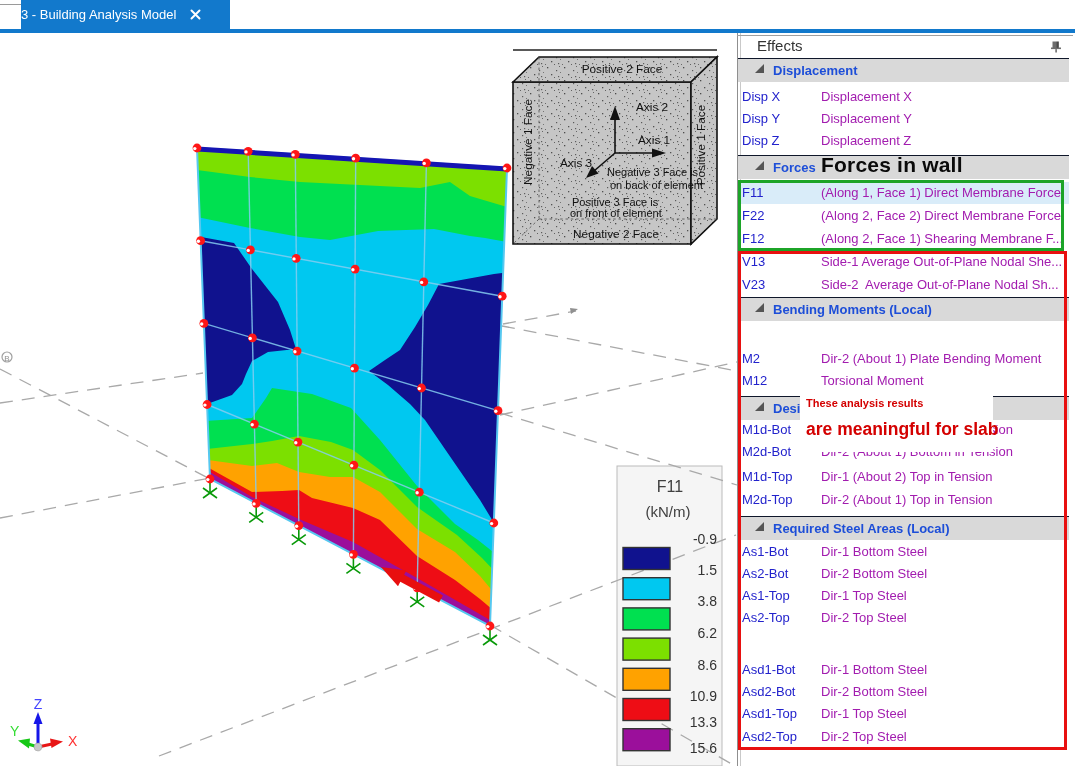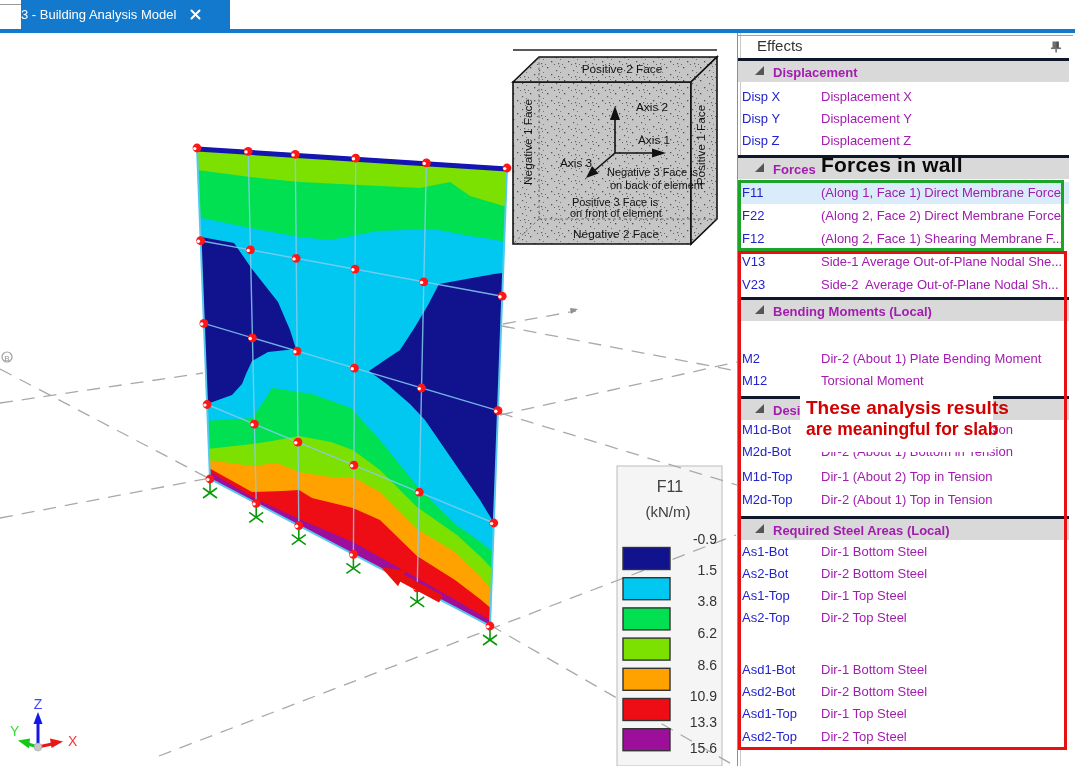--- a/index.html
+++ b/index.html
@@ -5,34 +5,34 @@
 #tabline{position:absolute;left:0;top:29px;width:1075px;height:4px;background:#1279cc;z-index:30}
 #tab{position:absolute;left:21px;top:0;width:209px;height:29px;background:#1279cc;color:#fff;z-index:31;
  font-size:13px;line-height:29px;text-align:left}
 #tab .x{display:inline-block;margin-left:14px;width:11px;height:11px;vertical-align:-1px}
 #lgap{position:absolute;left:0;top:4px;width:21px;height:1px;background:#9a9a9a;z-index:31}
 #panel{position:absolute;left:737px;top:33px;width:338px;height:733px;background:#fff;z-index:5}
 #panel .pb1{position:absolute;left:0;top:0;width:1px;height:100%;background:#8f8f8f}
 #panel .pb2{position:absolute;left:3px;top:0;width:1px;height:100%;background:#c9c9c9}
 #panel .ptop{position:absolute;left:0;top:2px;width:336px;height:1px;background:#9f9f9f}
 #ptitle{position:absolute;left:20px;top:4px;font-size:15px;color:#333}
-.hd{position:absolute;left:1px;width:331px;height:24px;background:#d9d9d9;border-top:3px solid #0f172a;
- font-size:13px;font-weight:bold;color:#a21caf;line-height:24px}
+.hd{position:absolute;left:1px;width:331px;height:24px;background:#d9d9d9;border-top:1px solid #0f172a;
+ font-size:13px;font-weight:bold;color:#1d4ed8;line-height:24px}
 .hd .tri{display:inline-block;width:0;height:0;border-left:9px solid transparent;border-bottom:9px solid #555;
  margin:0 9px 2px 17px}
 .row{position:absolute;left:1px;width:331px;height:22px;font-size:13px;line-height:22px}
 .row.hl{background:#d9ecf9}
 .lab{position:absolute;left:4px;color:#2222cc}
 .dsc{position:absolute;left:83px;color:#a21caf;white-space:nowrap}
 #pin{position:absolute;left:313px;top:8px;width:12px;height:12px}
 #gbox{position:absolute;left:738px;top:180px;width:326px;height:71px;border:3px solid #1ca428;z-index:20}
 #rbox{position:absolute;left:738px;top:251px;width:329px;height:499px;border:3px solid #e81010;z-index:20}
 #fw{position:absolute;left:821px;top:153px;font-size:21px;font-weight:bold;color:#0a0a0a;z-index:21;letter-spacing:0.2px}
 #wbg{position:absolute;left:800px;top:396px;width:193px;height:56px;background:#fff;z-index:21}
-#rt1{position:absolute;left:806px;top:397px;font-size:19px;font-weight:bold;color:#d40000;z-index:22}
+#rt1{position:absolute;left:806px;top:397px;font-size:11px;font-weight:bold;color:#d40000;z-index:22}
 #rt2{position:absolute;left:806px;top:419px;font-size:17.5px;font-weight:bold;color:#d40000;z-index:22}
 </style></head><body>
 <svg width="1075" height="766" viewBox="0 0 1075 766" style="position:absolute;left:0;top:0">
     <defs>
       <pattern id="spk" width="17" height="13" patternUnits="userSpaceOnUse">
         <rect x="3" y="2" width="1.3" height="1.3" fill="#4a4a4a"></rect>
         <rect x="12" y="5" width="1.2" height="1.2" fill="#5a5a5a"></rect>
         <rect x="15" y="1" width="1" height="1" fill="#666"></rect>
         <rect x="7" y="9" width="1.3" height="1.3" fill="#515151"></rect>
         <rect x="14" y="11" width="1.2" height="1.2" fill="#5d5d5d"></rect>

